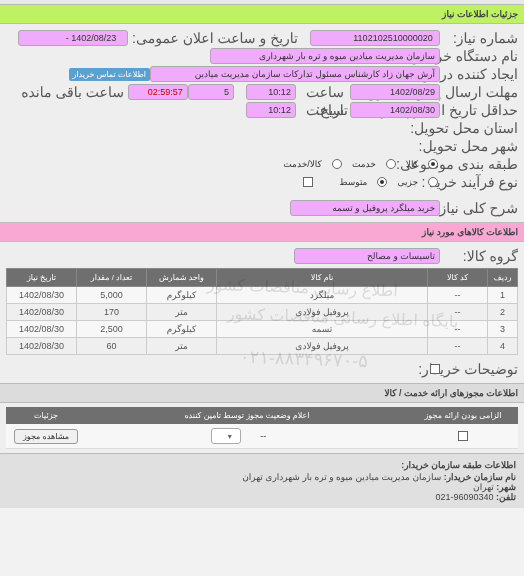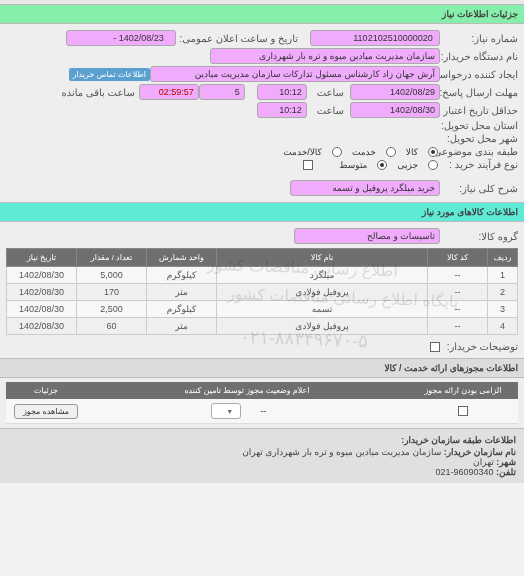--- a/index.html
+++ b/index.html
@@ -7,41 +7,41 @@
     margin: 0; padding: 0;
     width: 524px;
     background: #f2f2f2;
     font-family: Tahoma, sans-serif;
     font-size: 9px;
     color: #333;
     direction: rtl;
   }
   .page { width: 524px; background: #e8e8e8; padding: 4px 0 0 0; }
   .section-title {
-    background: #86efac;
+    background: #bef264;
     font-size: 9px;
     font-weight: bold;
     padding: 4px 6px;
     border-top: 1px solid #bbb;
     border-bottom: 1px solid #bbb;
     color: #444;
   }
   .panel {
     background: #eee;
     padding: 4px 6px;
   }
   .row {
     display: flex;
     align-items: center;
     margin: 2px 0;
     flex-wrap: wrap;
   }
   .label {
     color: #555;
-    font-size: 10px;
+    font-size: 14px;
     padding-left: 4px;
     white-space: nowrap;
   }
   .lbl-col1 { width: 78px; }
   .field {
     background: #fff;
     border: 1px solid #aaa;
     border-radius: 3px;
     height: 16px;
     line-height: 14px;
@@ -243,21 +243,21 @@
 
     <div style="height:6px"></div>
 
     <div class="row">
       <span class="label lbl-col1">شرح کلی نیاز:</span>
       <span class="field field-ro" style="width:150px">خرید میلگرد پروفیل و تسمه</span>
     </div>
 
   </div>
 
-  <div class="section-title" style="background:#5eead4">اطلاعات کالاهای مورد نیاز</div>
+  <div class="section-title" style="background:#f9a8d4">اطلاعات کالاهای مورد نیاز</div>
 
   <div class="panel">
     <div class="row">
       <span class="label lbl-col1">گروه کالا:</span>
       <span class="field field-ro" style="width:146px">تاسیسات و مصالح ساختمانی</span>
     </div>
 
     <div class="rel" style="margin-top:4px">
       <table class="data">
         <thead>

